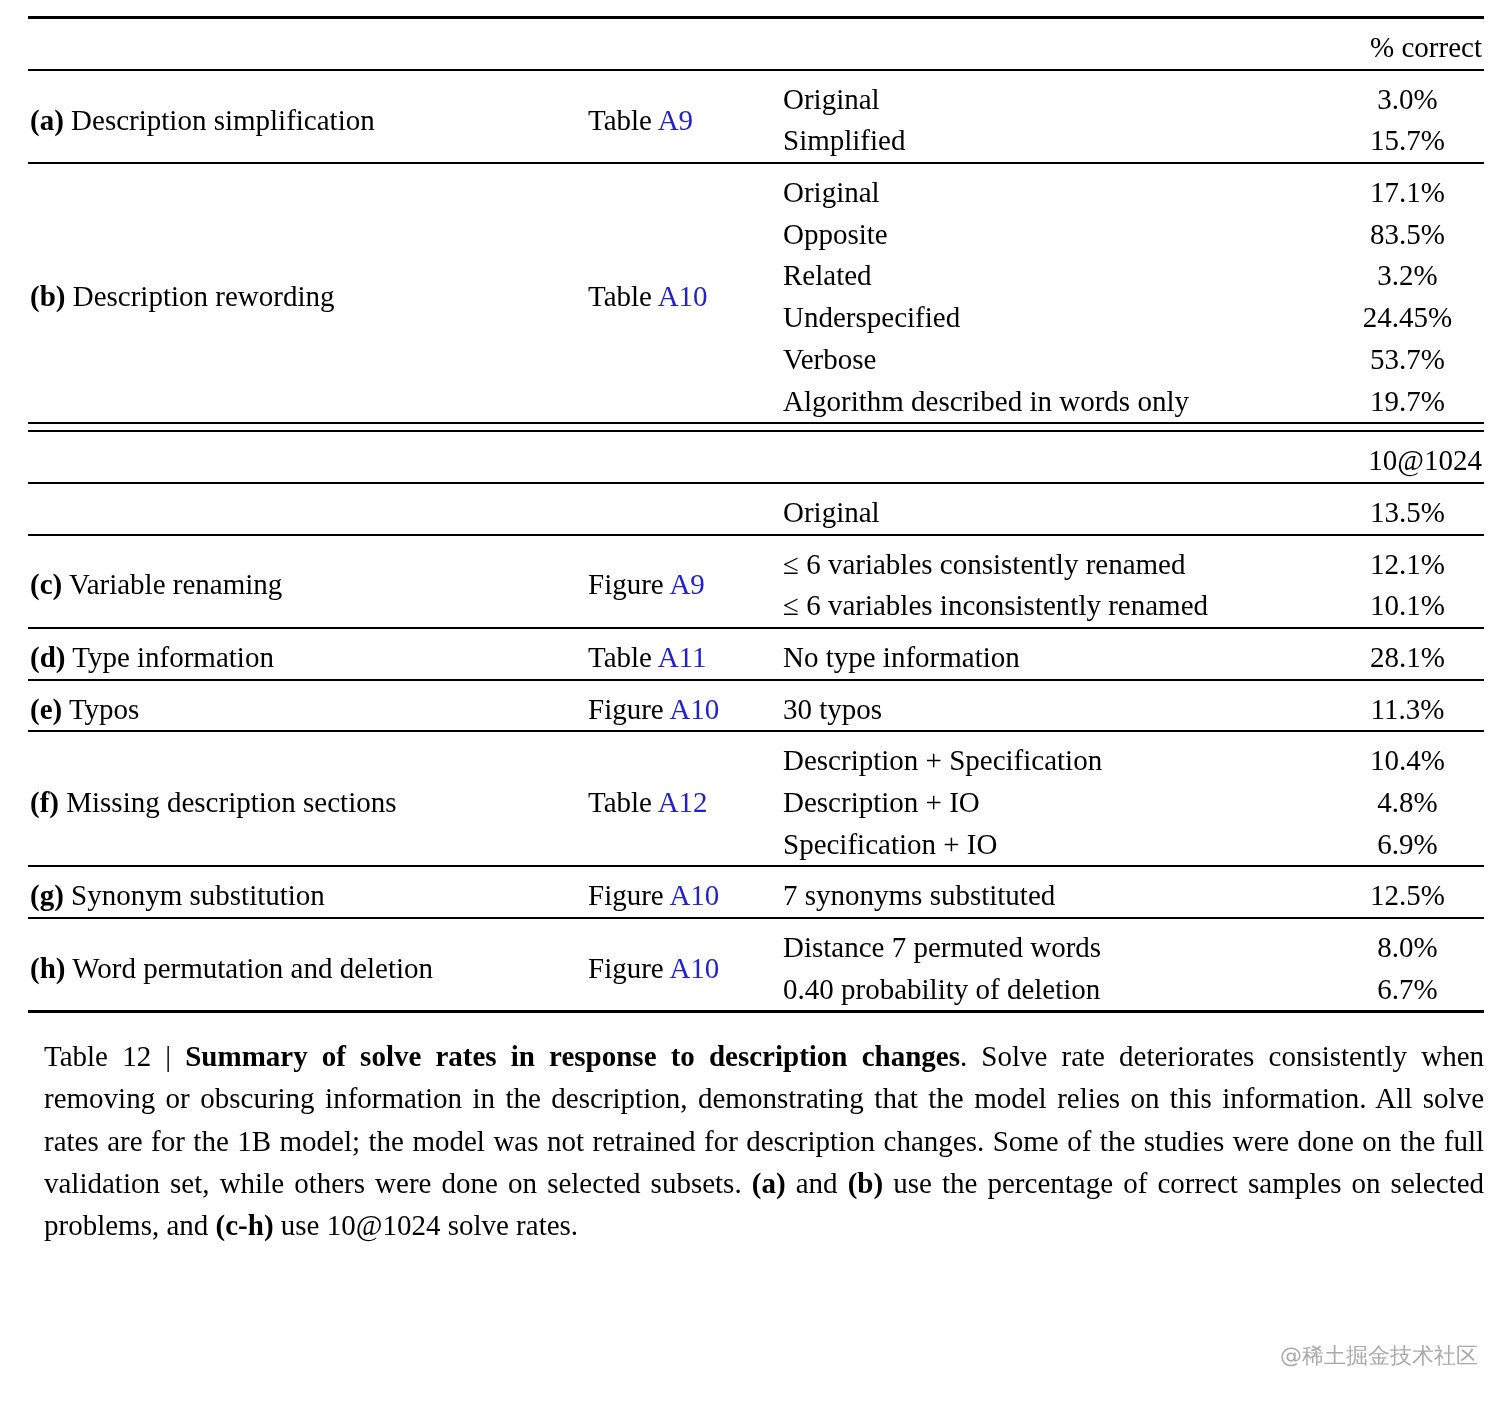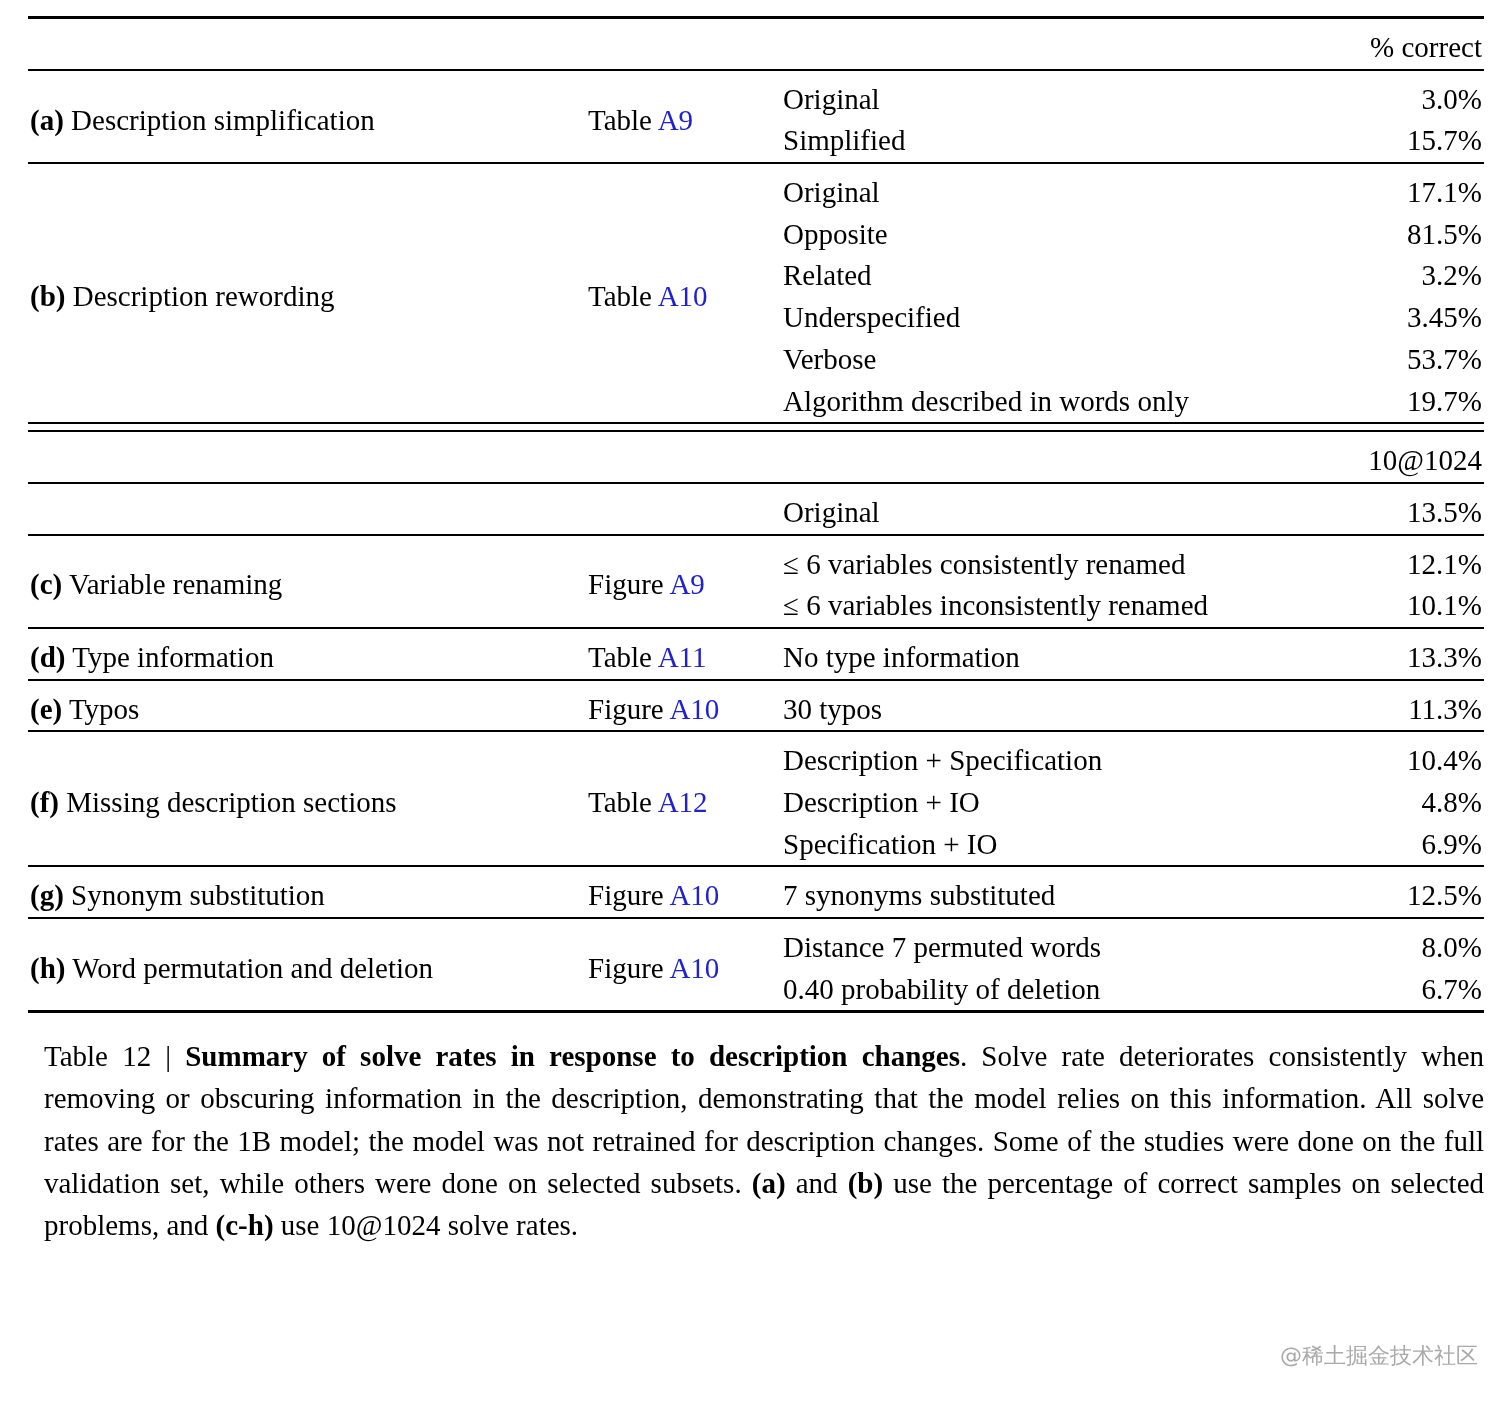--- a/index.html
+++ b/index.html
@@ -23,21 +23,21 @@
     border-bottom: 3px solid #000;
     font-size: 29px;
   }
   td {
     padding: 2px 0;
     vertical-align: middle;
     line-height: 1.3;
   }
   .label-cell { padding-left: 2px; margin-top: 12px; }
   .cond-cell  { padding-right: 10px; }
-  .val-cell   { text-align: right; padding-right: 2px; white-space: nowrap; }
+  .val-cell   { text-align: center; padding-right: 2px; white-space: nowrap; }
   .header-cell { text-align: right; }
   .bold { font-weight: bold; }
   a.ref-link {
     color: var(--link-color, #2222cc);
     text-decoration: none;
     cursor: pointer;
   }
   tr.rule-top    > td { border-top: 2px solid #000; }
   tr.rule-bottom > td { border-bottom: 2px solid #000; }
   tr.pad-top     > td { padding-top: 10px; }
@@ -106,29 +106,29 @@
         </td>
         <td class="ref-cell" rowspan="6">
           <span>Table</span>
           <a class="ref-link" href="#">A10</a>
         </td>
         <td class="cond-cell">Original</td>
         <td class="val-cell">17.1%</td>
       </tr>
       <tr>
         <td class="cond-cell">Opposite</td>
-        <td class="val-cell">81.5%</td>
+        <td class="val-cell">83.5%</td>
       </tr>
       <tr>
         <td class="cond-cell">Related</td>
         <td class="val-cell">3.2%</td>
       </tr>
       <tr>
         <td class="cond-cell">Underspecified</td>
-        <td class="val-cell">3.45%</td>
+        <td class="val-cell">24.45%</td>
       </tr>
       <tr>
         <td class="cond-cell">Verbose</td>
         <td class="val-cell">53.7%</td>
       </tr>
       <tr class="pad-bottom">
         <td class="cond-cell">Algorithm described in words only</td>
         <td class="val-cell">19.7%</td>
       </tr>
 
@@ -168,21 +168,21 @@
       <tr class="rule-top pad-top pad-bottom">
         <td class="label-cell">
           <span class="bold">(d)</span>
           <span>Type information</span>
         </td>
         <td class="ref-cell">
           <span>Table</span>
           <a class="ref-link" href="#">A11</a>
         </td>
         <td class="cond-cell">No type information</td>
-        <td class="val-cell">13.3%</td>
+        <td class="val-cell">28.1%</td>
       </tr>
 
       <tr class="rule-top pad-top pad-bottom">
         <td class="label-cell">
           <span class="bold">(e)</span>
           <span>Typos</span>
         </td>
         <td class="ref-cell">
           <span>Figure</span>
           <a class="ref-link" href="#">A10</a>

